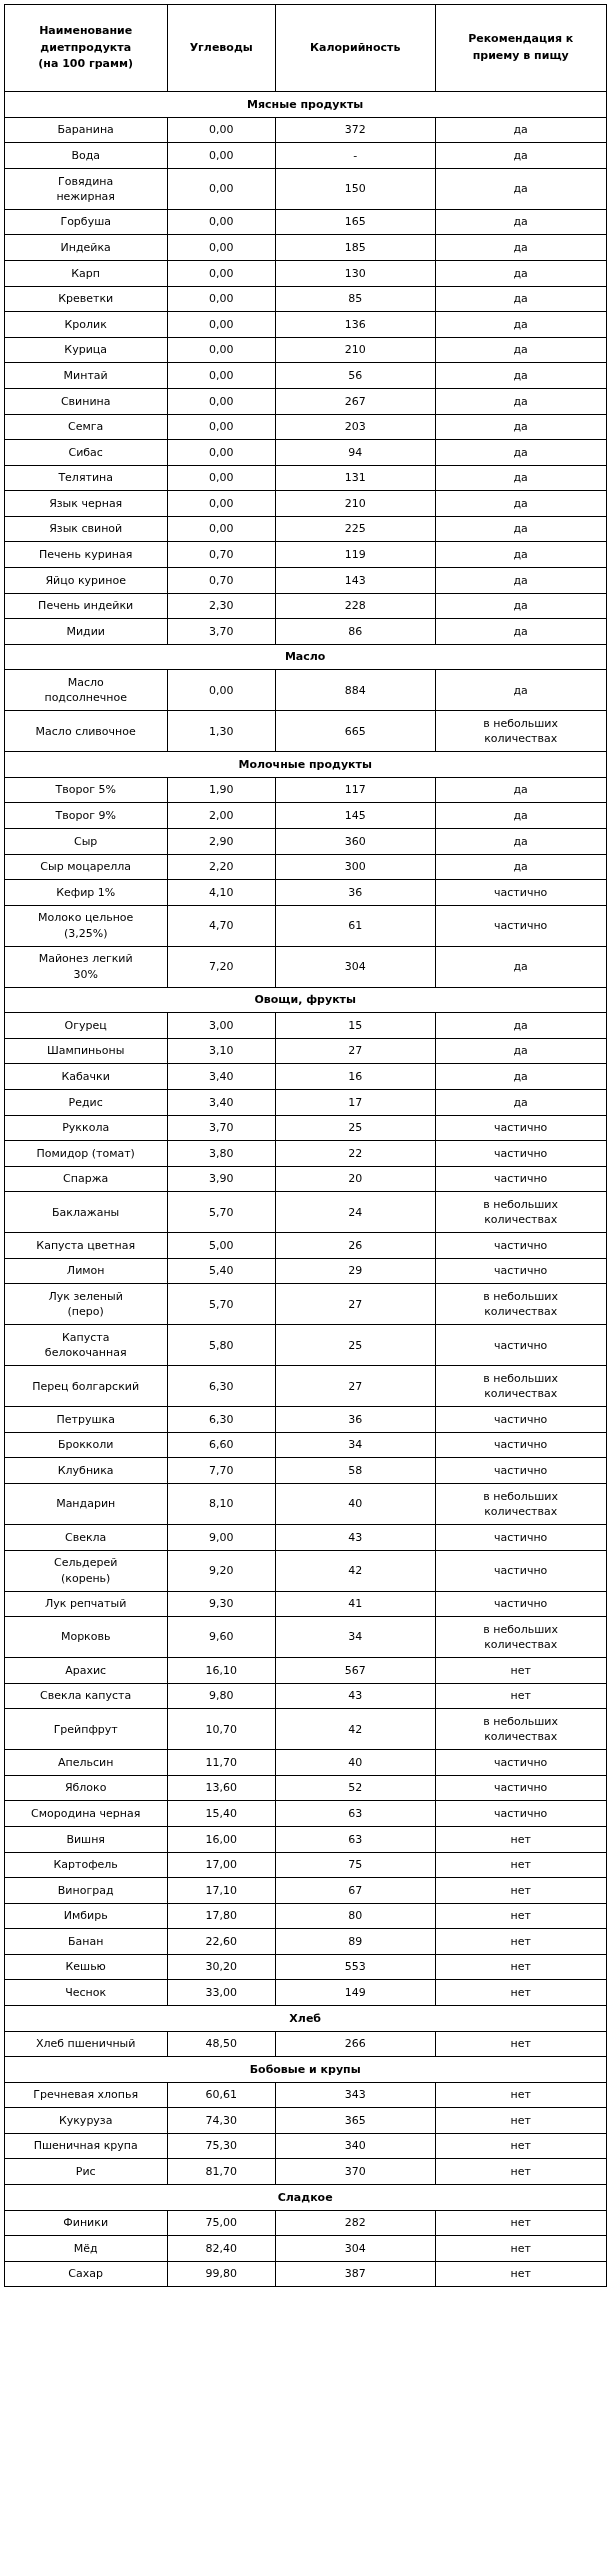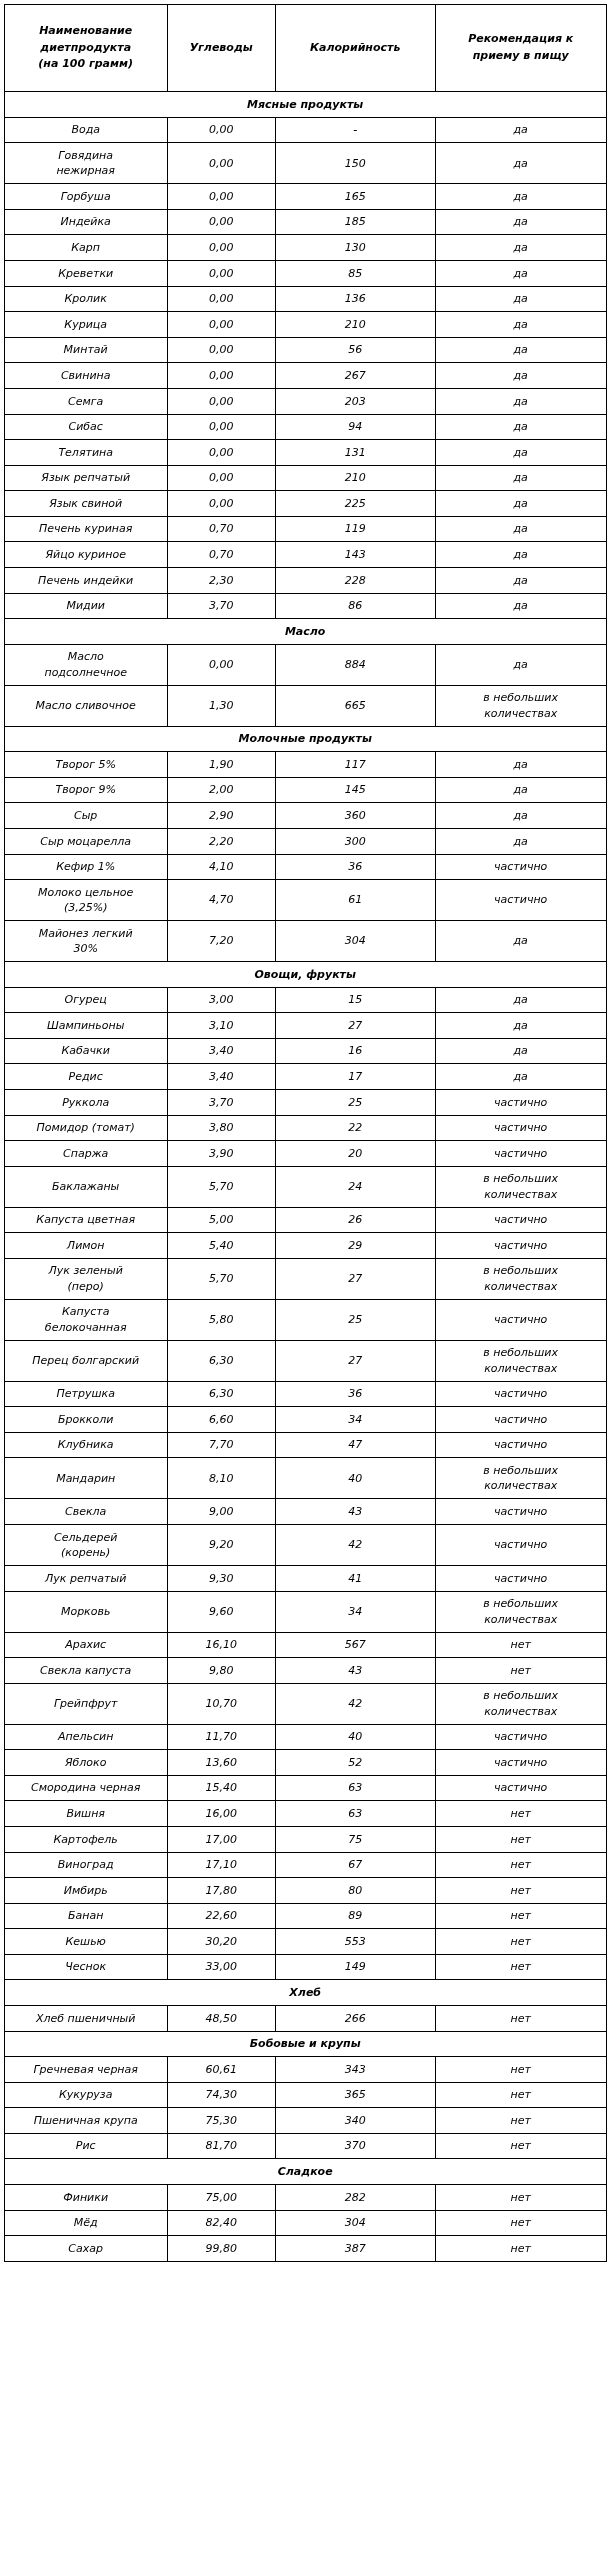--- a/index.html
+++ b/index.html
@@ -6,21 +6,20 @@
     margin: 0;
     padding: 0;
     background: #ffffff;
     font-family: "DejaVu Sans", "Liberation Sans", sans-serif;
     color: #000000;
   }
   .page {
     width: 586px;
     box-sizing: border-box;
     padding: 3.7px 3.7px 5.5px 3.7px;
-    font-style: italic;
   }
   table.diet {
     border-collapse: collapse;
     table-layout: fixed;
     width: 602px;
   }
   table.diet th, table.diet td {
     border: 0.9px solid #000000;
     text-align: center;
     vertical-align: middle;
@@ -62,20 +61,26 @@
         <th>Углеводы</th>
         <th>Калорийность</th>
         <th class="c-rec">Рекомендация к приему в пищу</th>
       </tr>
     </thead>
     <tbody id="table-body">
         <tr>
           <td colspan="4" class="section-title">Мясные продукты</td>
         </tr>
         <tr>
+          <td class="c-name">Баранина</td>
+          <td>0,00</td>
+          <td>372</td>
+          <td class="c-rec">да</td>
+        </tr>
+        <tr>
           <td class="c-name">Вода</td>
           <td>0,00</td>
           <td>-</td>
           <td class="c-rec">да</td>
         </tr>
         <tr>
           <td class="c-name">Говядина нежирная</td>
           <td>0,00</td>
           <td>150</td>
           <td class="c-rec">да</td>
@@ -140,21 +145,21 @@
           <td>94</td>
           <td class="c-rec">да</td>
         </tr>
         <tr>
           <td class="c-name">Телятина</td>
           <td>0,00</td>
           <td>131</td>
           <td class="c-rec">да</td>
         </tr>
         <tr>
-          <td class="c-name">Язык репчатый</td>
+          <td class="c-name">Язык черная</td>
           <td>0,00</td>
           <td>210</td>
           <td class="c-rec">да</td>
         </tr>
         <tr>
           <td class="c-name">Язык свиной</td>
           <td>0,00</td>
           <td>225</td>
           <td class="c-rec">да</td>
         </tr>
@@ -331,21 +336,21 @@
         </tr>
         <tr>
           <td class="c-name">Брокколи</td>
           <td>6,60</td>
           <td>34</td>
           <td class="c-rec">частично</td>
         </tr>
         <tr>
           <td class="c-name">Клубника</td>
           <td>7,70</td>
-          <td>47</td>
+          <td>58</td>
           <td class="c-rec">частично</td>
         </tr>
         <tr>
           <td class="c-name">Мандарин</td>
           <td>8,10</td>
           <td>40</td>
           <td class="c-rec">в небольших количествах</td>
         </tr>
         <tr>
           <td class="c-name">Свекла</td>
@@ -455,21 +460,21 @@
         <tr>
           <td class="c-name">Хлеб пшеничный</td>
           <td>48,50</td>
           <td>266</td>
           <td class="c-rec">нет</td>
         </tr>
         <tr>
           <td colspan="4" class="section-title">Бобовые и крупы</td>
         </tr>
         <tr>
-          <td class="c-name">Гречневая черная</td>
+          <td class="c-name">Гречневая хлопья</td>
           <td>60,61</td>
           <td>343</td>
           <td class="c-rec">нет</td>
         </tr>
         <tr>
           <td class="c-name">Кукуруза</td>
           <td>74,30</td>
           <td>365</td>
           <td class="c-rec">нет</td>
         </tr>

